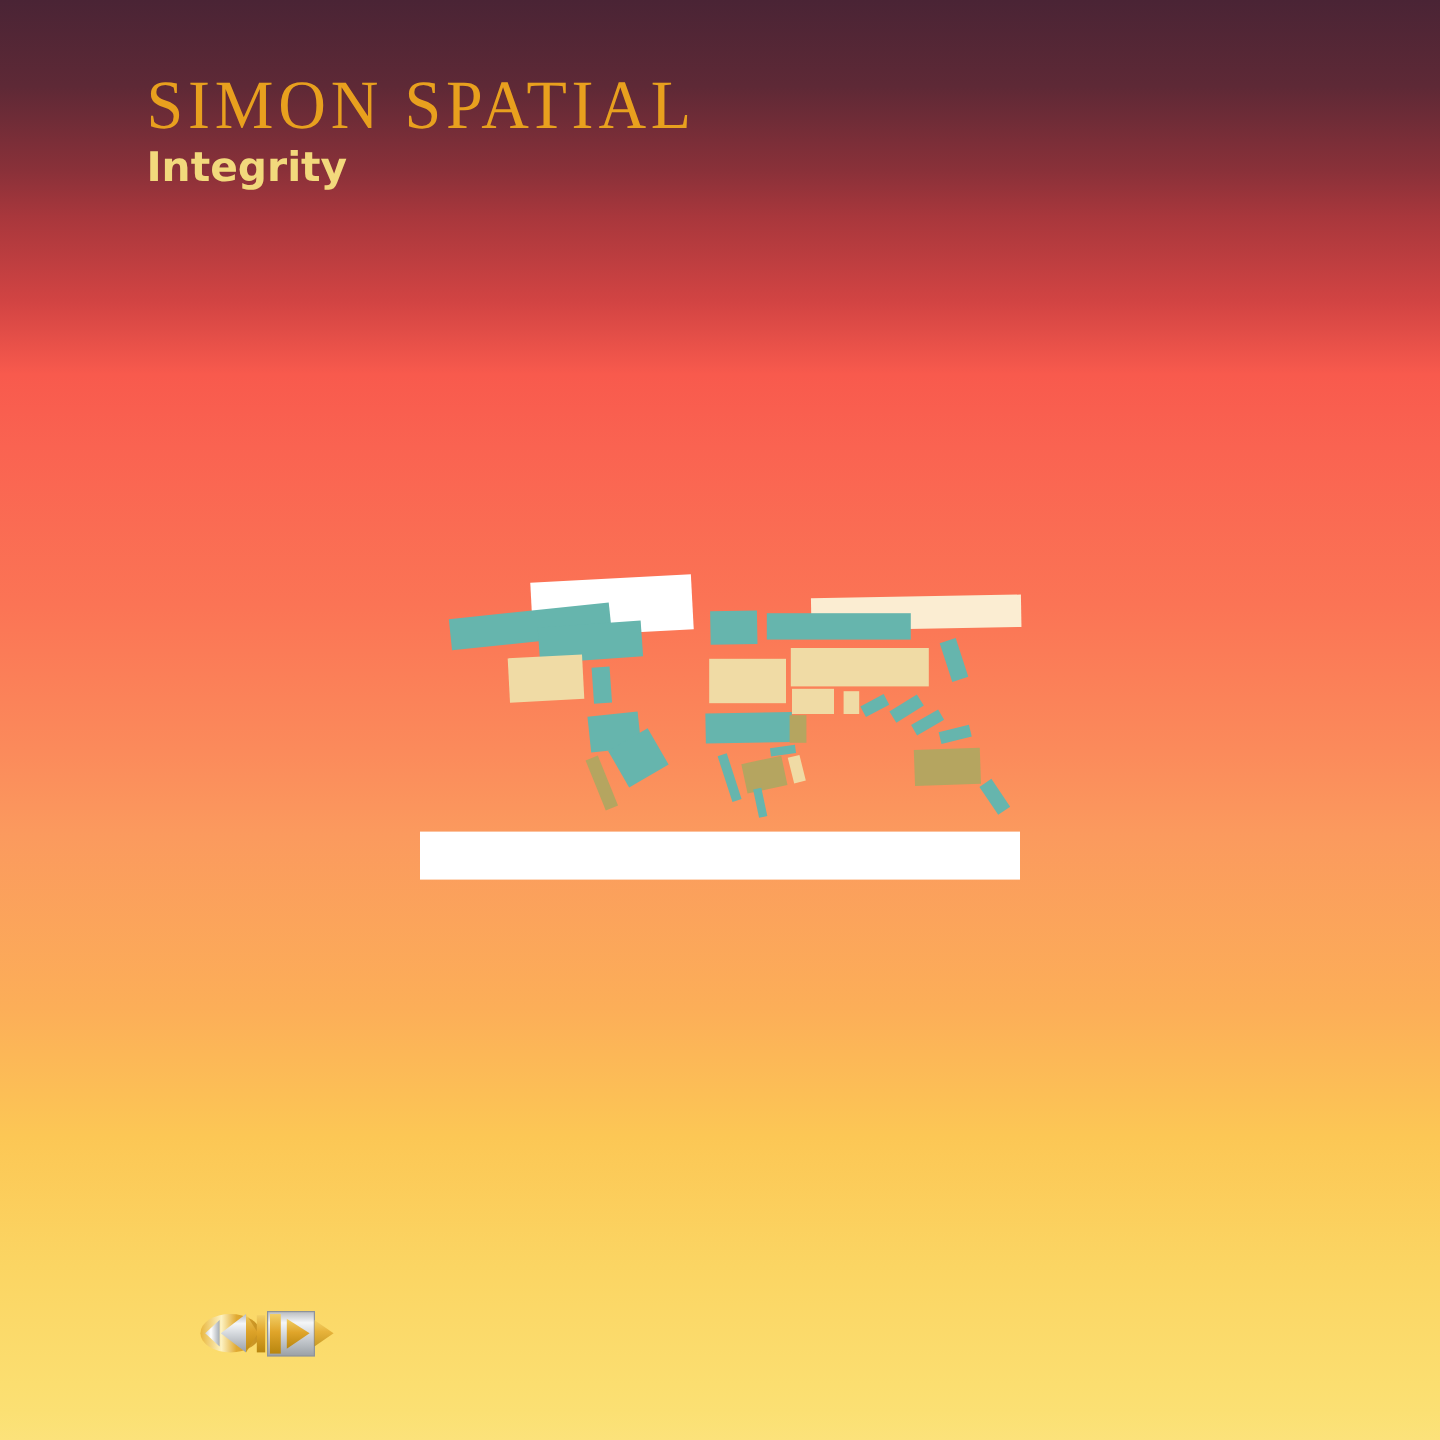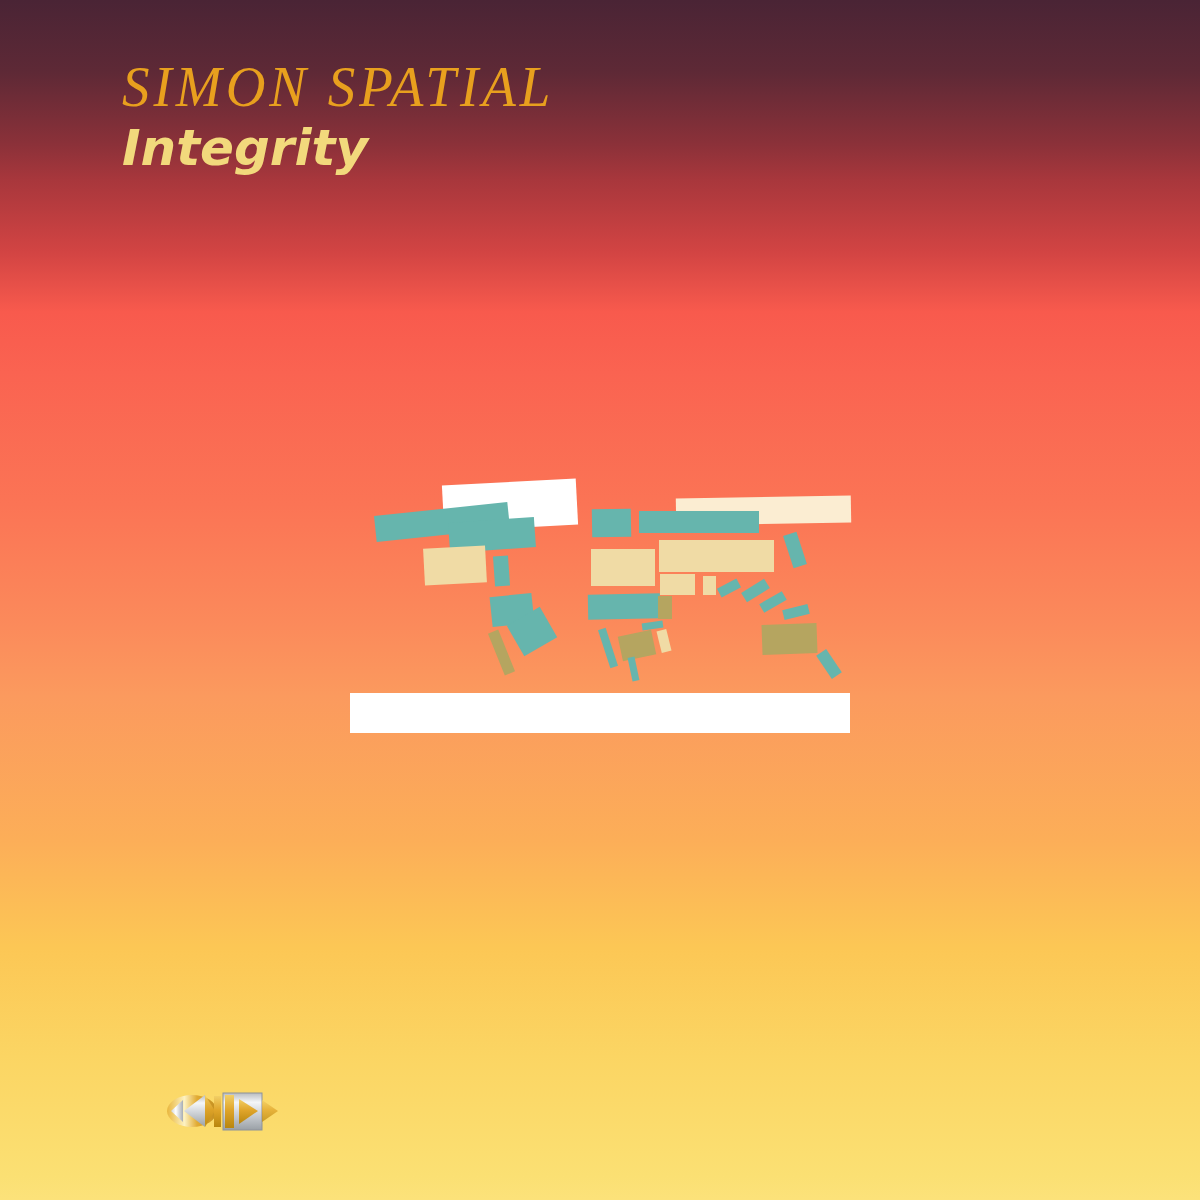--- a/index.html
+++ b/index.html
@@ -26,21 +26,20 @@
       #fa6351 31%,
       #fb7455 42%,
       #fb8a5b 52%,
       #fb9a5e 58%,
       #fcae58 70%,
       #fcc755 79%,
       #fbd563 88%,
       #fbe073 98%,
       #fce27a 100%
     );
-    font-style: italic;
   }
 
   
   #title-block {
     position: absolute;
     left: 122px;
     top: 58px;
     line-height: 1;
   }
   #artist-name {
@@ -51,21 +50,21 @@
     color: #e8a01e;
     font-weight: 400;
     transform: scaleY(1.05);
     transform-origin: left top;
     white-space: nowrap;
   }
   #album-title {
     display: block;
     margin-top: 10px;
     font-family: "DejaVu Sans", sans-serif;
-    font-size: 50px;
+    font-size: 34px;
     font-weight: 700;
     letter-spacing: 0px;
     color: #f2d97c;
     white-space: nowrap;
   }
 
   
   #artwork {
     position: absolute;
     left: 0;

